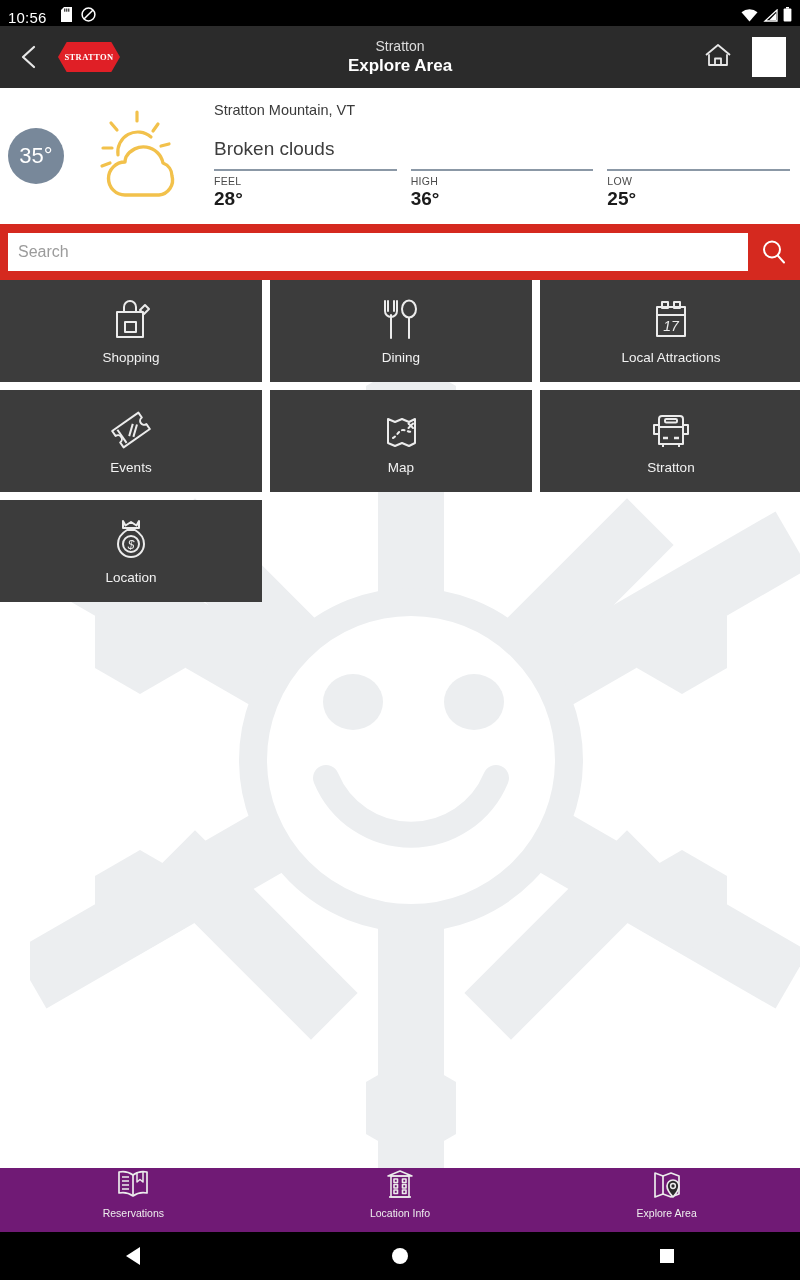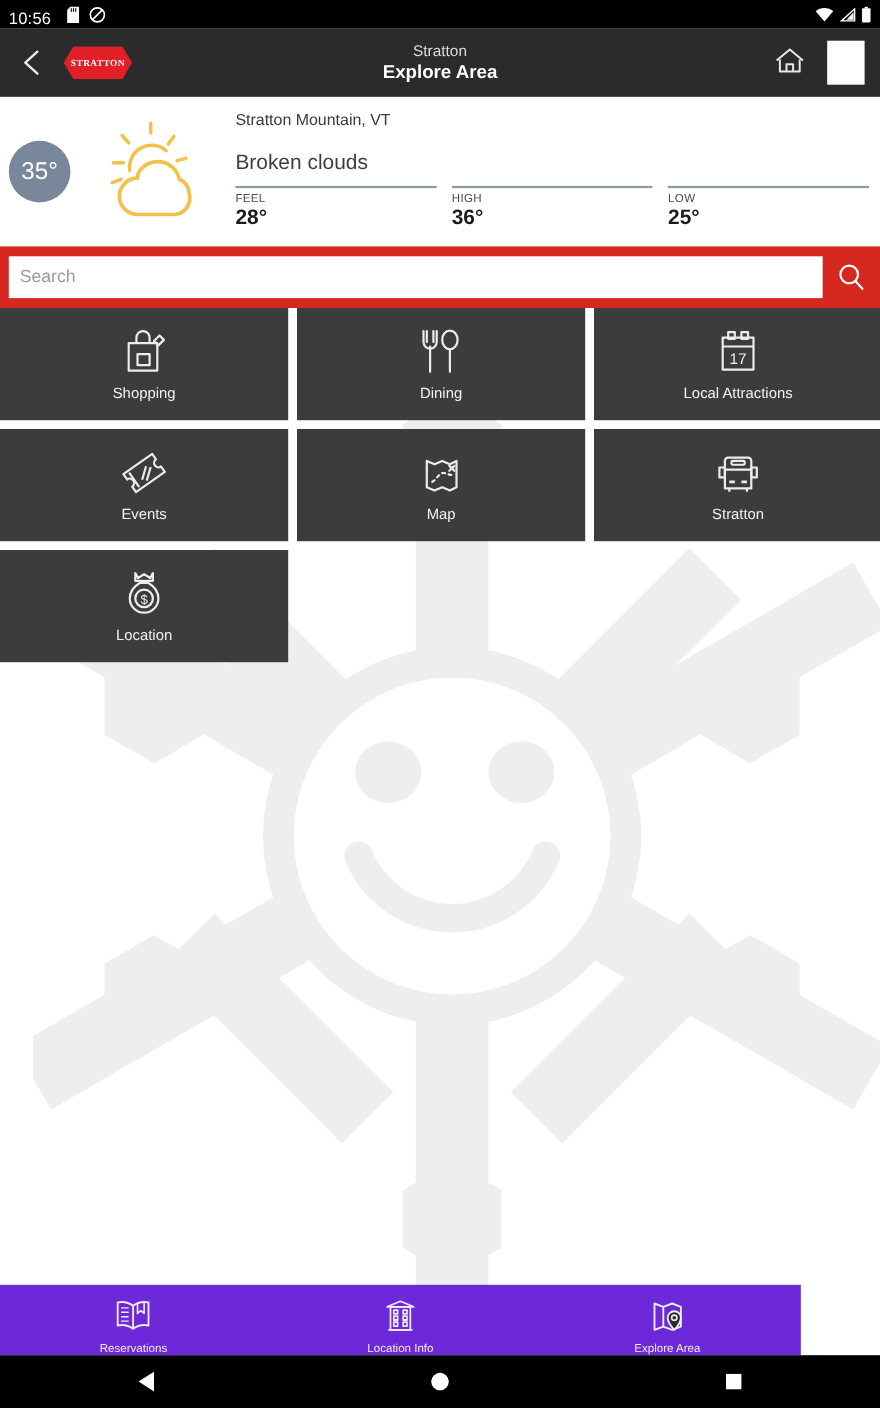--- a/index.html
+++ b/index.html
@@ -94,27 +94,27 @@
   
   .grid{
     position:relative; z-index:2;
     display:grid; grid-template-columns:262px 262px 262px;
     gap:8px 8px; padding:0; width:794px;
   }
   .tile{
     height:102px; background:#3c3c3c; display:flex; flex-direction:column;
     align-items:center; justify-content:center; cursor:pointer; gap:2px;
   }
-  .tile-ico{ height:44px; display:flex; align-items:flex-end; justify-content:flex-start; }
+  .tile-ico{ height:44px; display:flex; align-items:flex-end; justify-content:flex-start;font-style:italic; }
   .tile-label{ color:#f2f2f2; font-size:13.5px; margin-top:6px; }
 
   
   .bottomnav{
-    position:absolute; left:0; bottom:48px; width:728px; height:64px;
-    background:#6d28d9; display:flex; align-items:flex-end; z-index:30;
+    position:absolute; left:0; bottom:48px; width:800px; height:64px;
+    background:#701a75; display:flex; align-items:flex-start; z-index:30;
   }
   .bn-item{
     flex:1 1 0; display:flex; flex-direction:column; align-items:center;
     justify-content:center; gap:3px; cursor:pointer;
   }
   .bn-label{ color:#eee; font-size:10.5px; }
 
   
   .androidnav{
     position:absolute; left:0; bottom:0; width:800px; height:48px;

